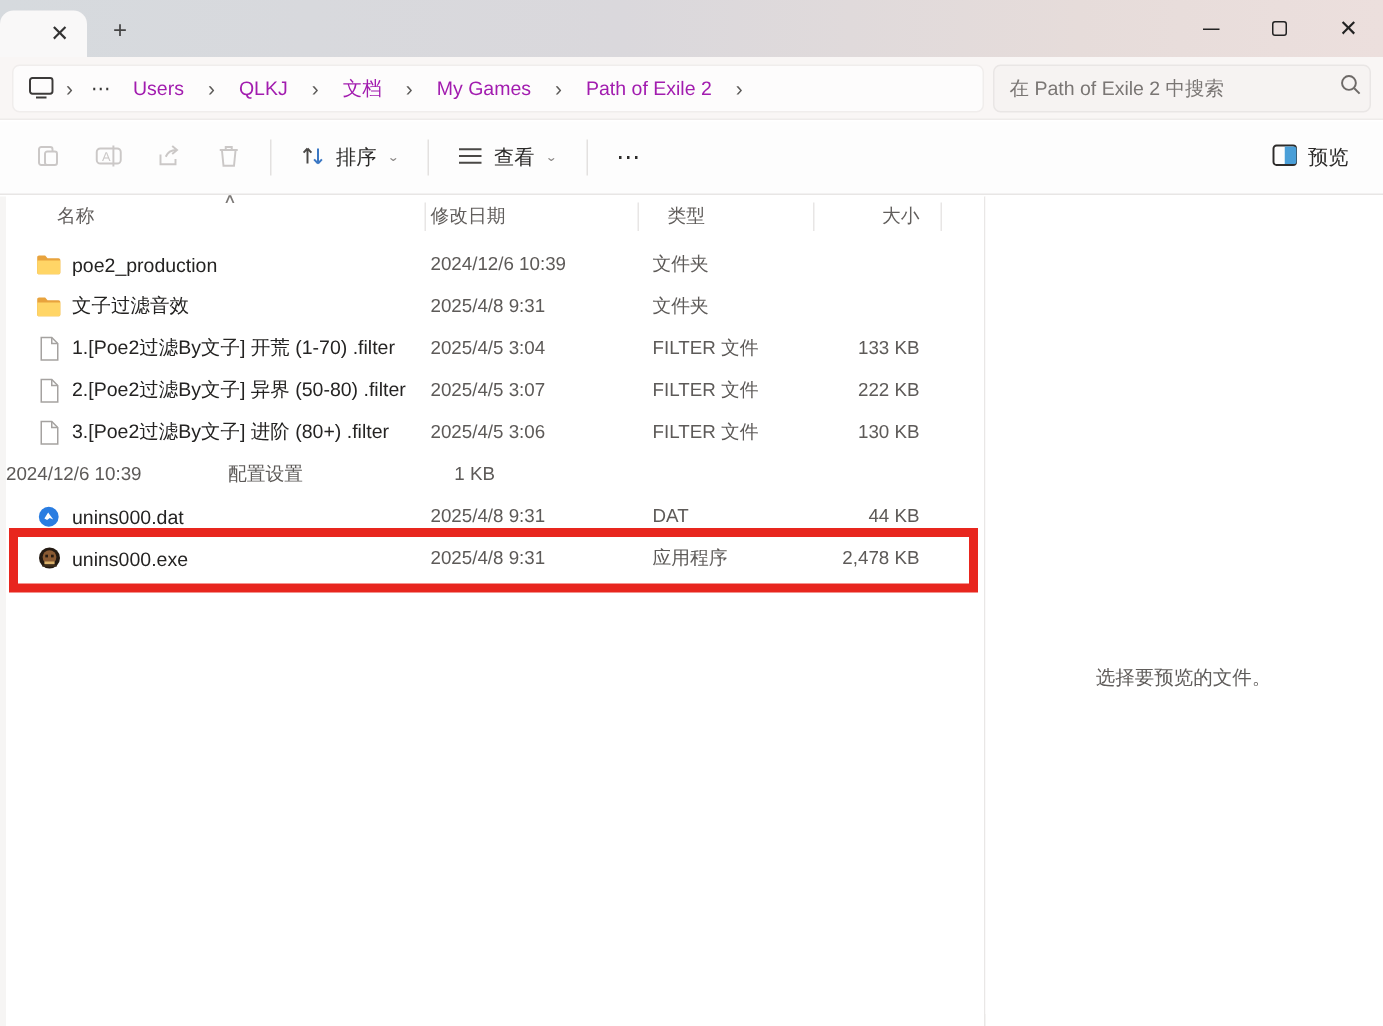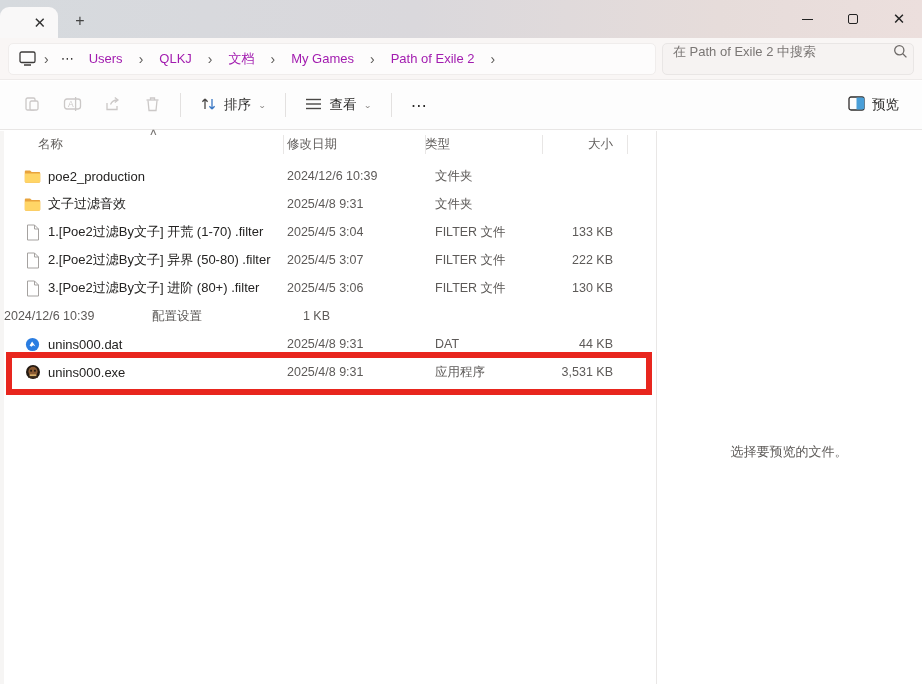--- a/index.html
+++ b/index.html
@@ -45,21 +45,21 @@
     display:flex; align-items:center; padding:0 10px; overflow:hidden;
   }
   .crumb-row { display:flex; align-items:center; gap:2px; white-space:nowrap; }
   .crumb { font-size:13px; color:#a21caf; padding:3px 8px; border-radius:4px; }
   .chev { font-size:14px; color:#5c5a58; padding:0 6px; }
   .overflow-dots { font-size:13px; color:#3a3837; letter-spacing:1px; padding:0 4px; }
   .pc-icon svg { display:block; }
   .search-field {
     margin-left:6px; width:252px; height:32px; background:#f6f3f2;
     border:1px solid #e9e6e5; border-radius:5px;
-    display:flex; align-items:flex-start; padding:0 10px;gap:44px;
+    display:flex; align-items:center; padding:0 10px;gap:44px;
   }
   .search-field input {
     flex:1; border:none; outline:none; background:transparent;
     font-size:13px; color:#444; font-family:inherit;
   }
   .search-field input::placeholder { color:#7a7674; opacity:1; }
 
   
   .toolbar {
     position:absolute; top:81px; left:0; width:922px; height:49px;
@@ -78,21 +78,21 @@
 
   
   .main { position:absolute; top:131px; left:0; width:922px; height:553px; display:flex; }
   .file-area { position:relative; width:657px; height:553px; border-right:1px solid #e9e7e6; }
   .left-strip { position:absolute; left:0; top:0; width:4px; height:553px; background:#f6f5f4; }
 
   .header-row { position:relative; height:27px; display:flex; align-items:center; }
   .hcell { font-size:12.5px; color:#615e5c; position:relative; height:100%; display:flex; align-items:center; }
   .h-name { width:283px; padding-left:38px; }
   .h-date { width:142px; padding-left:4px; }
-  .h-type { width:117px; padding-left:0; }
+  .h-type { width:117px; padding-left:20px; }
   .h-size { width:85px; justify-content:flex-end; padding-right:14px; }
   .hsep { position:absolute; top:4px; width:1px; height:19px; background:#e8e6e5; }
   .sort-caret {
     position:absolute; top:-4px; left:150px; font-size:9px; color:#7b7876;
     transform:scaleX(1.4);
   }
 
   .rows { position:relative; margin-top:4px; }
   .frow { height:28px; display:flex; align-items:center; }
   .c-name { width:283px; display:flex; align-items:center; padding-left:24px; overflow:hidden; }
@@ -360,21 +360,21 @@
                   <rect x="5.2" y="5.8" width="1.8" height="1.8" fill="#241a12"></rect>
                   <rect x="9" y="5.8" width="1.8" height="1.8" fill="#241a12"></rect>
                   <path d="M4.6 10.4h6.8v1.8H4.6z" fill="#d9b06a"></path>
                   <path d="M3.2 12.6h9.6v1.2H3.2z" fill="#3c2c1c"></path>
                 </svg>
               </span>
               <span class="fname">unins000.exe</span>
             </div>
             <div class="c-date">2025/4/8 9:31</div>
             <div class="c-type">应用程序</div>
-            <div class="c-size">3,531 KB</div>
+            <div class="c-size">2,478 KB</div>
           </div>
         </div>
 
       <div class="highlight-box"></div>
     </div>
 
     <div class="preview-pane">
       <div class="preview-msg">选择要预览的文件。</div>
     </div>
   </div>

